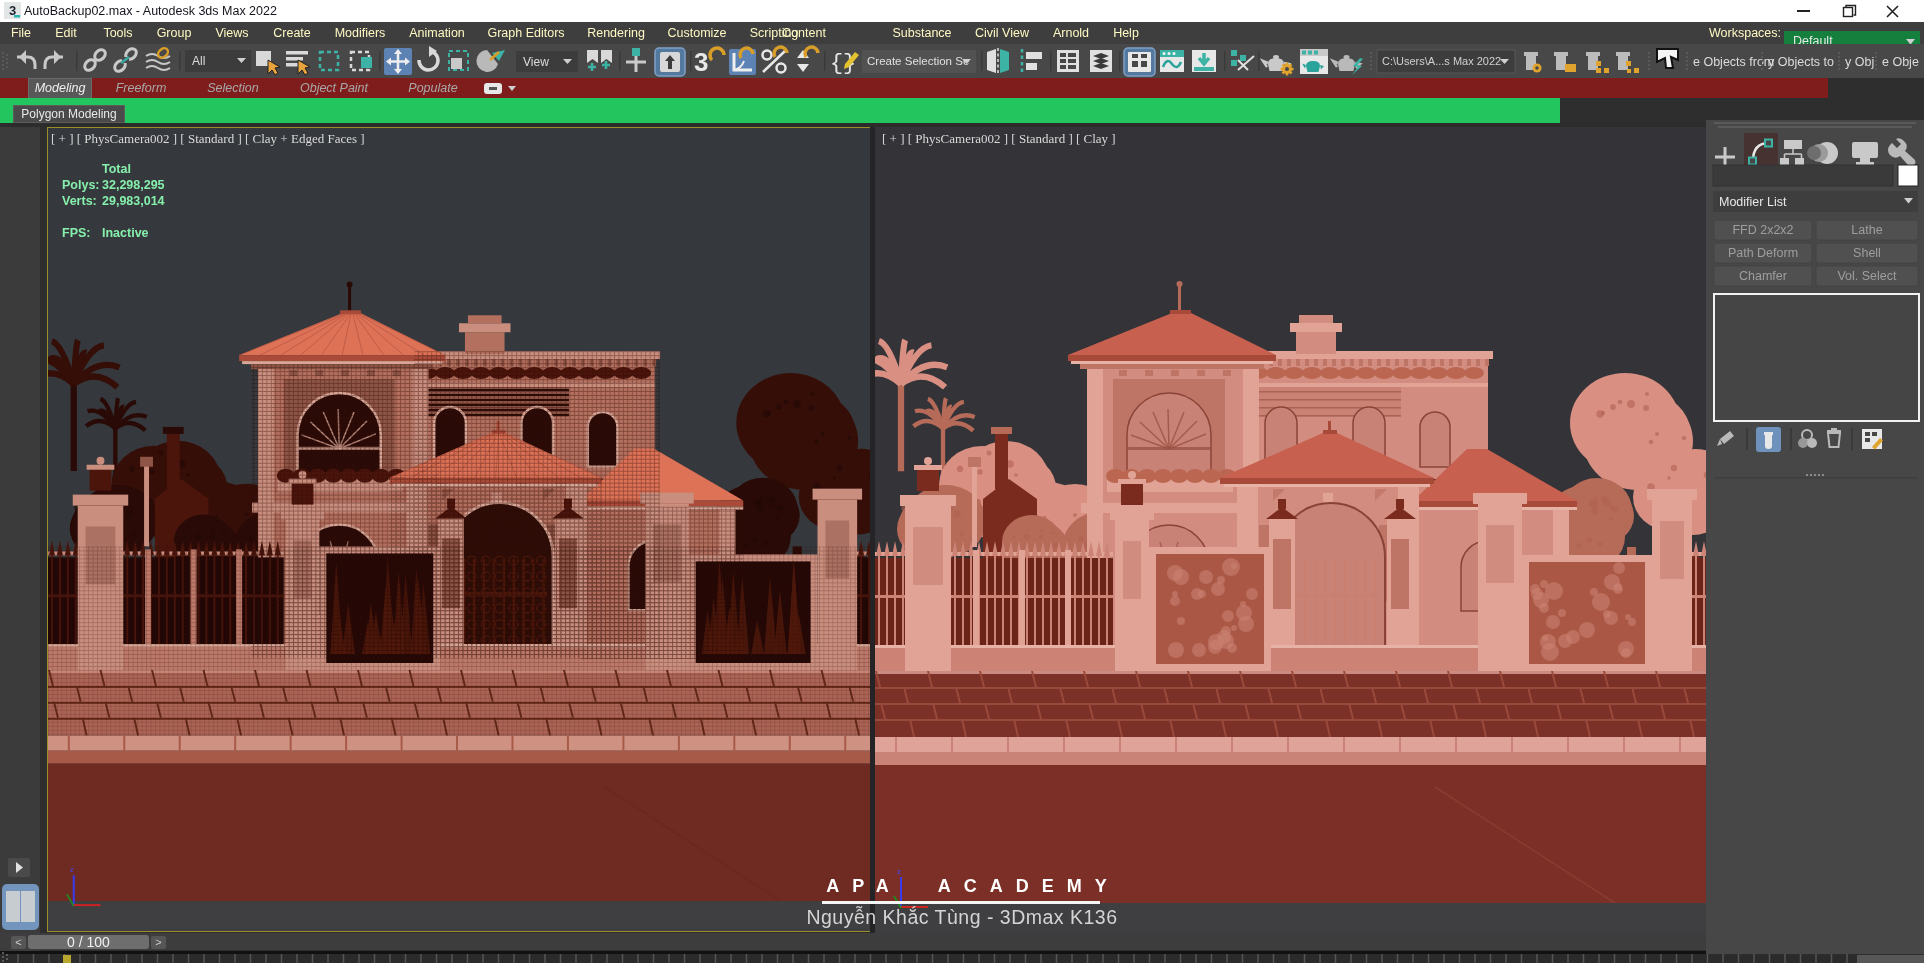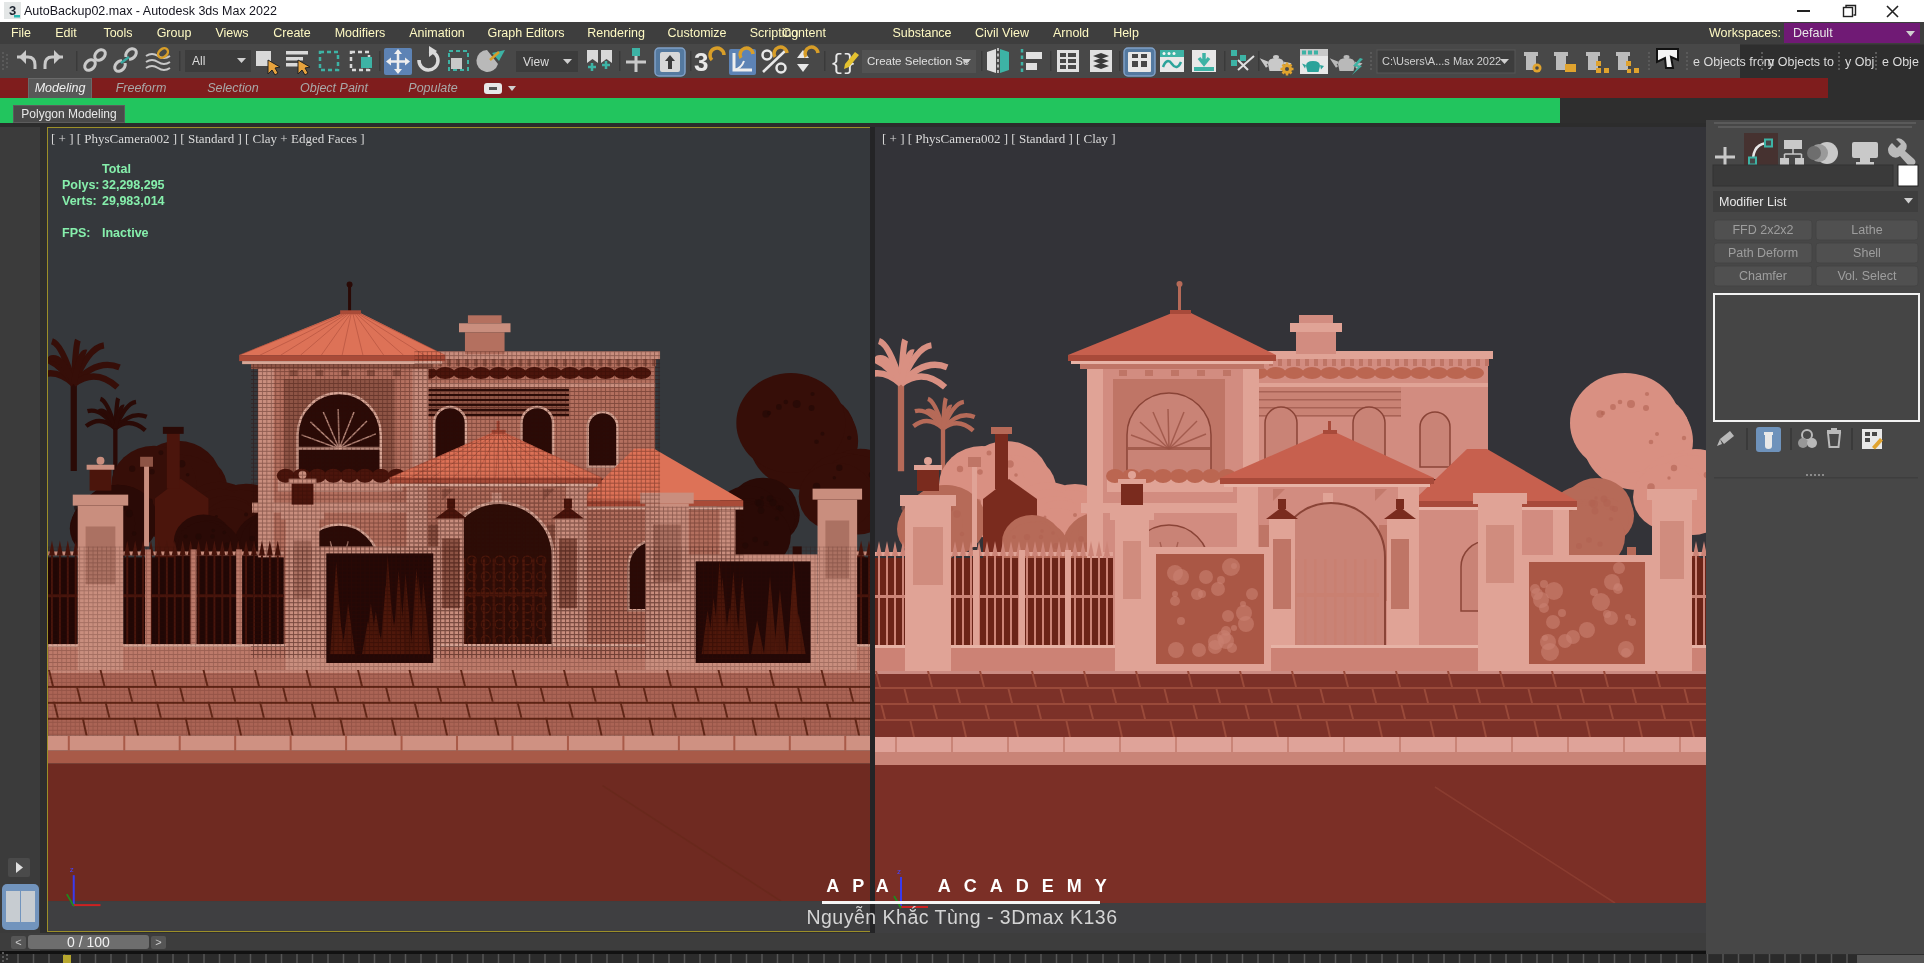--- a/index.html
+++ b/index.html
@@ -2,21 +2,21 @@
 <html><head>
 <meta charset="utf-8">
 <style>
   html,body{margin:0;padding:0;width:1924px;height:963px;overflow:hidden;background:#2e2e2e;
     font-family:"Liberation Sans",sans-serif;}
   .abs{position:absolute;}
   #titlebar{left:0;top:0;width:1924px;height:22px;background:#ffffff;}
   #titlebar .txt{left:24px;top:4px;font-size:12.5px;color:#14141e;}
   #menubar{left:0;top:22px;width:1924px;height:22px;background:#3e3e3e;border-bottom:1px solid #363636;}
   .mi{position:absolute;top:4px;font-size:12.5px;color:#fef9c3;transform:translateX(-50%);white-space:nowrap;}
-  #toolbar{left:0;top:44px;width:1740px;height:34px;background:#484848;text-align:center;}
+  #toolbar{left:0;top:44px;width:1924px;height:34px;background:#484848;text-align:center;}
   #ribbon1{left:0;top:78px;width:1828px;height:20px;background:#7f1d1d;font-style:italic;}
   .rtab{position:absolute;top:3px;font-size:12.5px;color:#a8a8a8;transform:translateX(-50%);white-space:nowrap;}
   #modtab{left:28px;top:0px;width:64px;height:20px;background:#585858;border:1px solid #6a6a6a;border-bottom:none;box-sizing:border-box;}
   #modtab span{display:block;text-align:center;margin-top:2px;font-size:12.5px;color:#efefef;}
   #ribbon2{left:0;top:98px;width:1560px;height:29px;background:#22c55e;}
   #polytab{left:13px;top:7px;width:112px;height:18px;background:#4a4a4a;border:1px solid #5c5c5c;box-sizing:border-box;}
   #polytab span{display:block;text-align:center;margin-top:1px;font-size:12px;color:#e8e8e8;}
   #darkline{left:0;top:123px;width:1706px;height:4px;background:#2c2c2c;}
   #leftstrip{left:0;top:127px;width:40px;height:836px;background:#3b3b3b;}
   #vpgap{left:870px;top:127px;width:5px;height:806px;background:#242426;}
@@ -61,21 +61,21 @@
   <span class="mi" style="left:526px">Graph Editors</span>
   <span class="mi" style="left:616px">Rendering</span>
   <span class="mi" style="left:697px">Customize</span>
   <span class="mi" style="left:774px">Scripting</span>
   <span class="mi" style="left:804px">Content</span>
   <span class="mi" style="left:922px">Substance</span>
   <span class="mi" style="left:1002px">Civil View</span>
   <span class="mi" style="left:1071px">Arnold</span>
   <span class="mi" style="left:1126px">Help</span>
   <span class="mi" style="left:1745px">Workspaces:</span>
-  <div class="abs" style="left:1784px;top:1px;width:136px;height:20px;background:#701a75;">
+  <div class="abs" style="left:1784px;top:9px;width:136px;height:20px;background:#15803d;">
     <span style="position:absolute;left:9px;top:3px;font-size:12.5px;color:#e8e8e8;">Default</span>
     <svg class="abs" style="right:5px;top:8px" width="9" height="6">
         <path d="M0 0 L9 0 L4.5 5.5 Z" fill="#cfcfcf"></path>
       </svg>
   </div>
 </div>
 <div class="abs" id="toolbar">
 <svg width="1924" height="34" style="position:absolute;left:0;top:0">
   <g fill="none" stroke="#c9c9c9" stroke-width="3">
     <path d="M17 13 L28 13 Q35 13 35 21 L35 25"></path>

